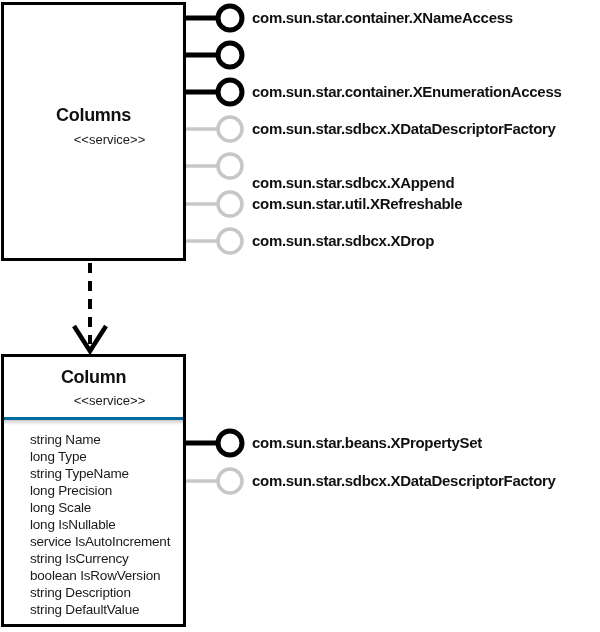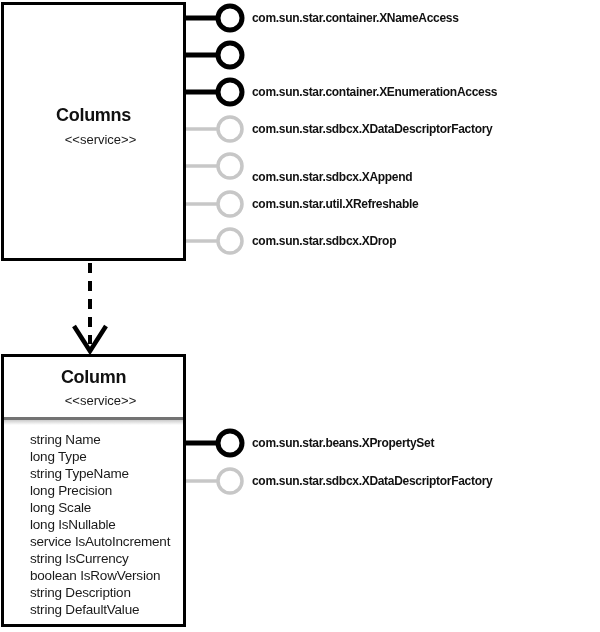--- a/index.html
+++ b/index.html
@@ -28,30 +28,30 @@
 
   .box-title {
     position: absolute; left: 0; width: 100%;
     text-align: center;
     font-size: 18px; font-weight: bold;
     letter-spacing: -0.3px;
     line-height: 22px;
     color: #111111;
   }
   .box-stereo {
-    position: absolute; left: 7px; width: 100%;
+    position: absolute; left: 16px; width: 100%;
     text-align: center;
     font-size: 13px;
     line-height: 16px;
     color: #1a1a1a;
   }
   .box-columns .box-title  { top: 99px; }
   .box-columns .box-stereo { top: 127px; }
 
-  .box-header { position: relative; height: 63px; border-bottom: 3px solid #737373; }
+  .box-header { position: relative; height: 63px; border-bottom: 3px solid #0369a1; }
   .box-header .box-title  { top: 9px; }
   .box-header .box-stereo { top: 36px; }
 
   .attrs {
     position: relative;
     height: 204px;
     padding: 11px 0 0 26px;
     font-size: 13.5px;
     line-height: 17px;
     letter-spacing: -0.2px;
@@ -61,21 +61,21 @@
     content: "";
     position: absolute; left: 0; top: 0; right: 0; height: 5px;
     background: linear-gradient(#cccccc, rgba(255,255,255,0));
   }
   .attr-row { white-space: nowrap; }
 
   
   .iface-label {
     position: absolute;
     left: 252px;
-    font-size: 12px;
+    font-size: 15px;
     font-weight: bold;
     letter-spacing: -0.3px;
     line-height: 20px;
     white-space: nowrap;
     color: #111111;
   }
 
   
   .conn, .lolli { fill: none; }
   .conn.mandatory  { stroke: var(--c-mandatory, #000000); stroke-width: 5; }
@@ -119,21 +119,21 @@
   </svg>
 
   <div class="service-box box-columns">
     <div class="box-title">Columns</div>
     <div class="box-stereo">&lt;&lt;service&gt;&gt;</div>
   </div>
 
   <div class="iface-label" style="top:8px">com.sun.star.container.XNameAccess</div>
   <div class="iface-label" style="top:82px">com.sun.star.container.XEnumerationAccess</div>
   <div class="iface-label" style="top:119px">com.sun.star.sdbcx.XDataDescriptorFactory</div>
-  <div class="iface-label" style="top:167px">com.sun.star.sdbcx.XAppend</div>
+  <div class="iface-label" style="top:173px">com.sun.star.sdbcx.XAppend</div>
   <div class="iface-label" style="top:194px">com.sun.star.util.XRefreshable</div>
   <div class="iface-label" style="top:231px">com.sun.star.sdbcx.XDrop</div>
 
   <div class="service-box box-column">
     <div class="box-header">
       <div class="box-title">Column</div>
       <div class="box-stereo">&lt;&lt;service&gt;&gt;</div>
     </div>
     <div class="attrs">
       <div class="attr-row">string Name</div>

